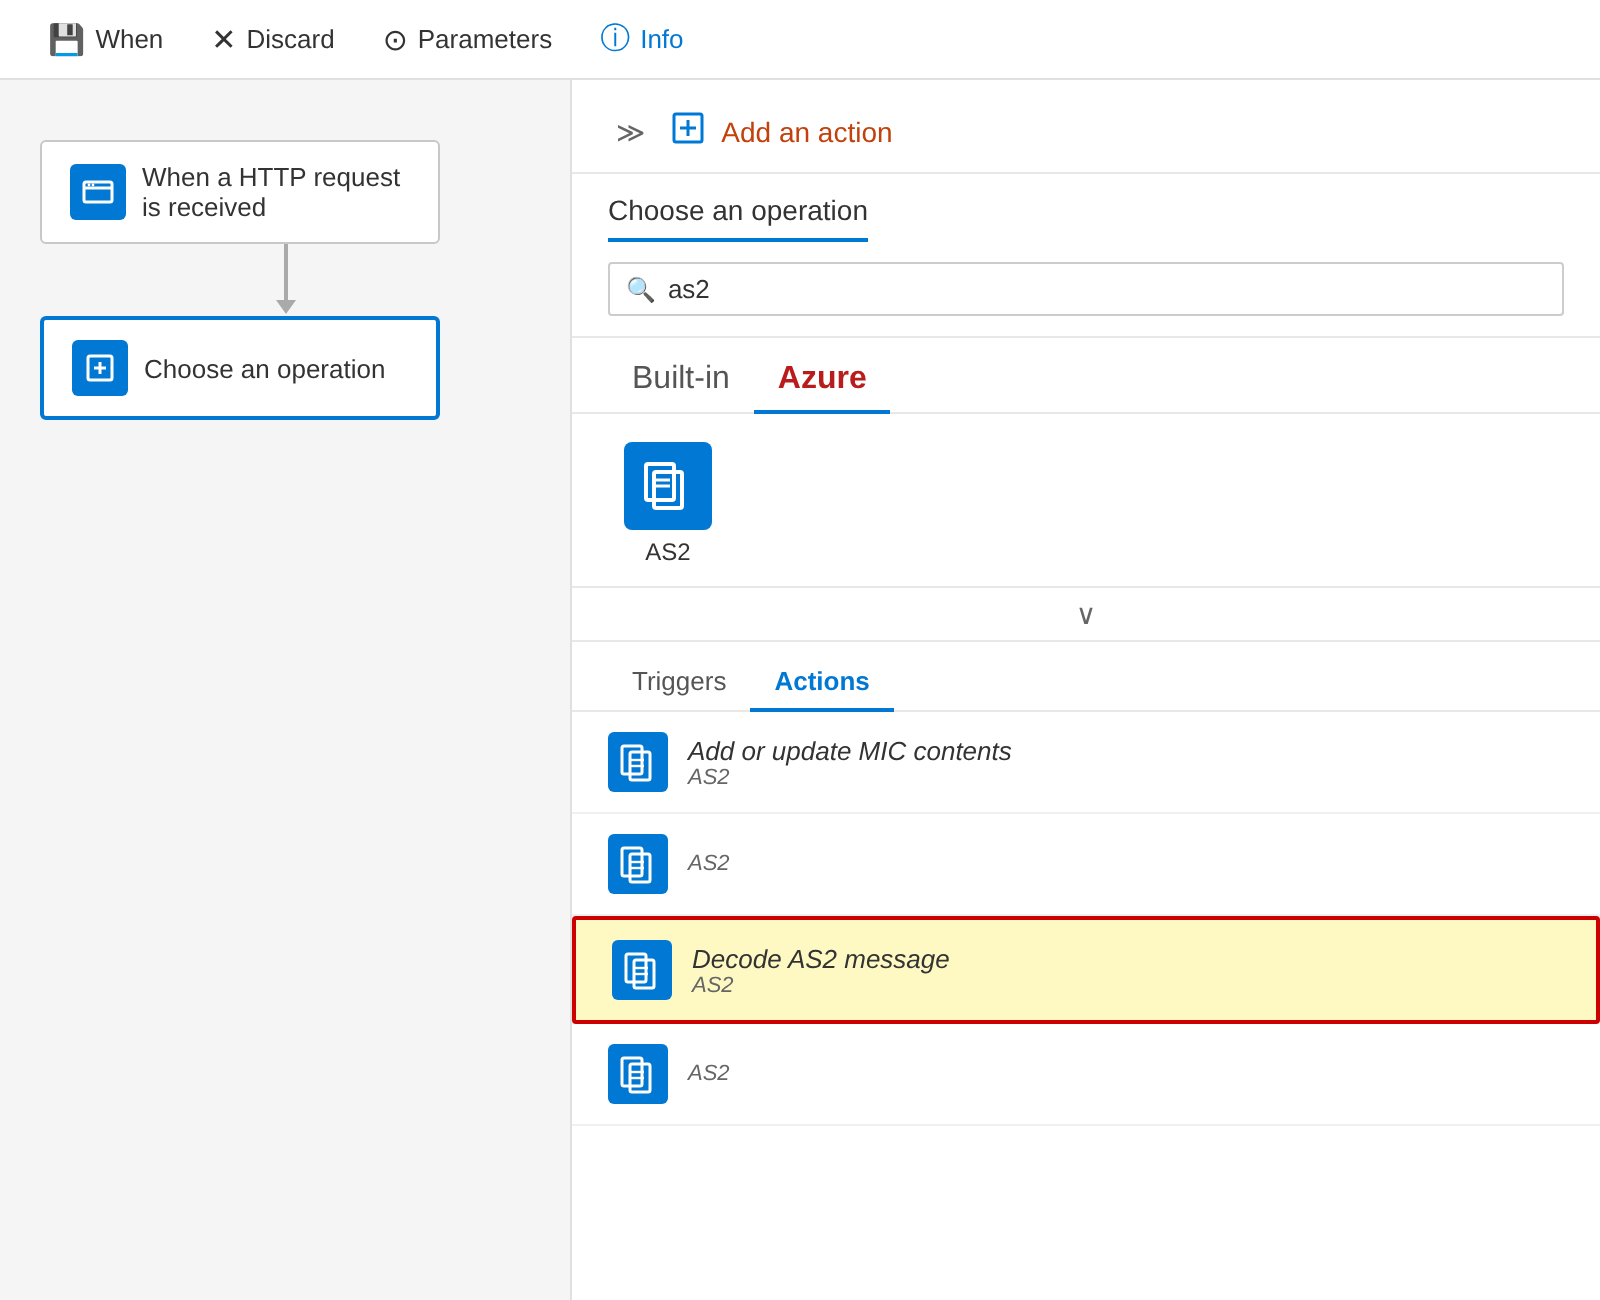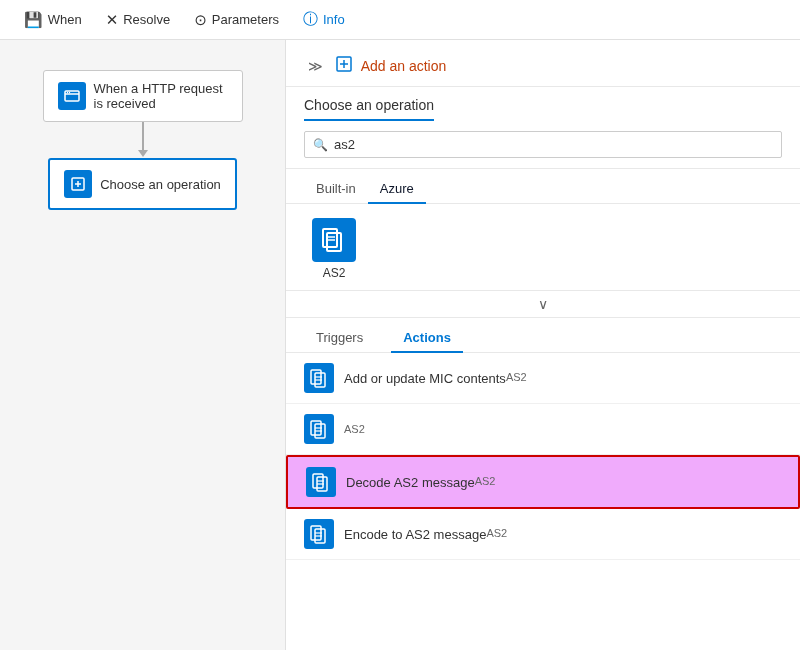--- a/index.html
+++ b/index.html
@@ -16,21 +16,21 @@
       padding: 0 12px; height: 100%; cursor: pointer; font-size: 13px; color: #333;
     }
     .toolbar-item .icon { font-size: 15px; }
 
     
     .main-container { display: flex; height: calc(650px - 40px); }
 
     
     .canvas {
       width: 285px; min-width: 285px; background: #f5f5f5;
-      display: flex; flex-direction: column; align-items: center;
+      display: flex; flex-direction: column; 
       padding: 30px 20px; gap: 0; position: relative;
     }
 
     .flow-node {
       background: #fff; border: 1px solid #c8c8c8;
       border-radius: 3px; padding: 10px 14px;
       min-width: 160px; max-width: 200px;
       display: flex; align-items: center; gap: 8px;
       font-size: 13px; color: #333; cursor: pointer;
     }
@@ -108,26 +108,26 @@
       color: #333; flex: 1; background: transparent;
     }
 
     
     .connector-tabs {
       display: flex; padding: 6px 18px 0 18px;
       border-bottom: 1px solid #e8e8e8;
       gap: 0;
     }
     .connector-tab {
-      padding: 6px 12px; font-size: 13px; color: #555;
+      padding: 6px 12px; font-size: 16px; color: #555;
       cursor: pointer; border-bottom: 2px solid transparent;
       margin-bottom: -1px;
     }
     .connector-tab.active {
-      color: #0f172a; border-bottom: 2px solid #0078d4; font-weight: 400;
+      color: #b91c1c; border-bottom: 2px solid #0078d4; font-weight: 700;
     }
 
     
     .connector-tiles {
       display: flex; flex-wrap: wrap; gap: 8px;
       padding: 14px 18px 10px 18px;
       border-bottom: 1px solid #e8e8e8;
     }
     .connector-tile {
       display: flex; flex-direction: column; align-items: center;
@@ -142,63 +142,63 @@
     
     .collapse-row {
       display: flex; justify-content: center; align-items: center;
       padding: 5px; border-bottom: 1px solid #e8e8e8; cursor: pointer;
     }
     .collapse-chevron { color: #666; font-size: 14px; }
 
     
     .action-tabs {
       display: flex; padding: 6px 18px 0 18px;
-      gap: 16px; border-bottom: 1px solid #e8e8e8;
+      gap: 0; border-bottom: 1px solid #e8e8e8;
     }
     .action-tab {
       padding: 6px 12px; font-size: 13px; color: #555;
       cursor: pointer; border-bottom: 2px solid transparent;
       margin-bottom: -1px;
     }
     .action-tab.active {
       color: #0078d4; border-bottom: 2px solid #0078d4; font-weight: 600; text-align: center;
     }
 
     
     .action-list {
       flex: 1; overflow-y: auto;
     }
     .action-item {
       display: flex; align-items: center; gap: 10px;
       padding: 10px 18px; cursor: pointer; border-bottom: 1px solid #f0f0f0;
     }
     .action-item.selected {
       border: 2px solid #c00; border-radius: 2px;
-      background: #f0abfc;
+      background: #fef9c3;
     }
     .action-item-icon {
       width: 30px; height: 30px; background: #0078d4;
       border-radius: 3px; flex-shrink: 0;
       display: flex; align-items: center; justify-content: center;
     }
-    .action-item-text { display: flex; flex-direction: row; }
+    .action-item-text { display: flex; flex-direction: column; font-style: italic; }
     .action-item-name { font-size: 13px; color: #333; font-weight: 400; }
     .action-item-sub { font-size: 11px; color: #666; }
   </style>
 </head>
 <body>
 
 <div class="toolbar">
   <div class="toolbar-item">
     <span class="icon">💾</span>
     <span>When</span>
   </div>
   <div class="toolbar-item">
     <span class="icon">✕</span>
-    <span>Resolve</span>
+    <span>Discard</span>
   </div>
   <div class="toolbar-item">
     <span class="icon">⊙</span>
     <span>Parameters</span>
   </div>
   <div class="toolbar-item">
     <span class="icon" style="color:#0078d4;">ⓘ</span>
     <span style="color:#0078d4;text-align:center;">Info</span>
   </div>
 </div>
@@ -342,20 +342,19 @@
         <div class="action-item">
           <div class="action-item-icon">
             <svg width="20" height="20" viewBox="0 0 20 20" fill="white">
       <rect x="2" y="2" width="10" height="14" rx="1" fill="none" stroke="white" stroke-width="1.5"></rect>
       <rect x="6" y="5" width="10" height="14" rx="1" fill="none" stroke="white" stroke-width="1.5"></rect>
       <line x1="6" y1="9" x2="13" y2="9" stroke="white" stroke-width="1.2"></line>
       <line x1="6" y1="12" x2="13" y2="12" stroke="white" stroke-width="1.2"></line>
     </svg>
           </div>
           <div class="action-item-text">
-            <span class="action-item-name">Encode to AS2 message</span>
             <span class="action-item-sub">AS2</span>
           </div>
         </div>
       </div>
 
   </div>
 </div>
 
 </body></html>

